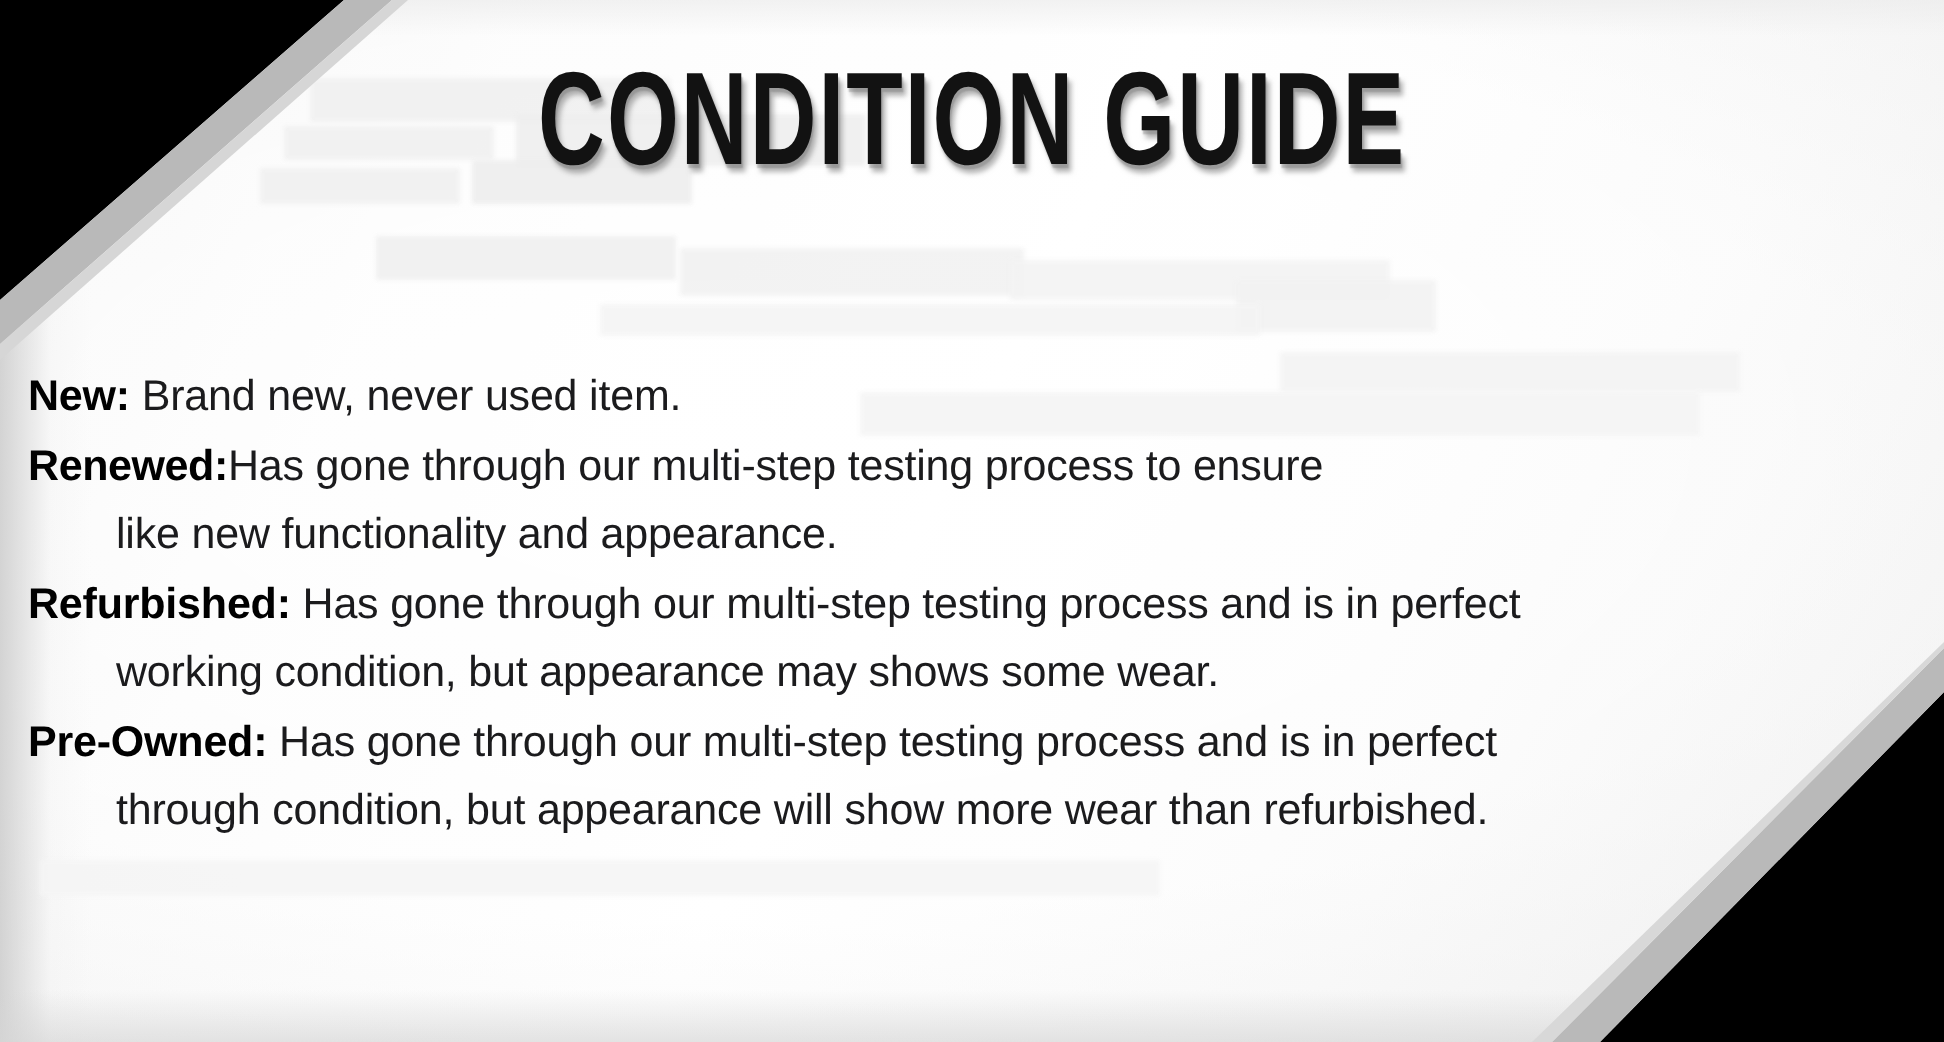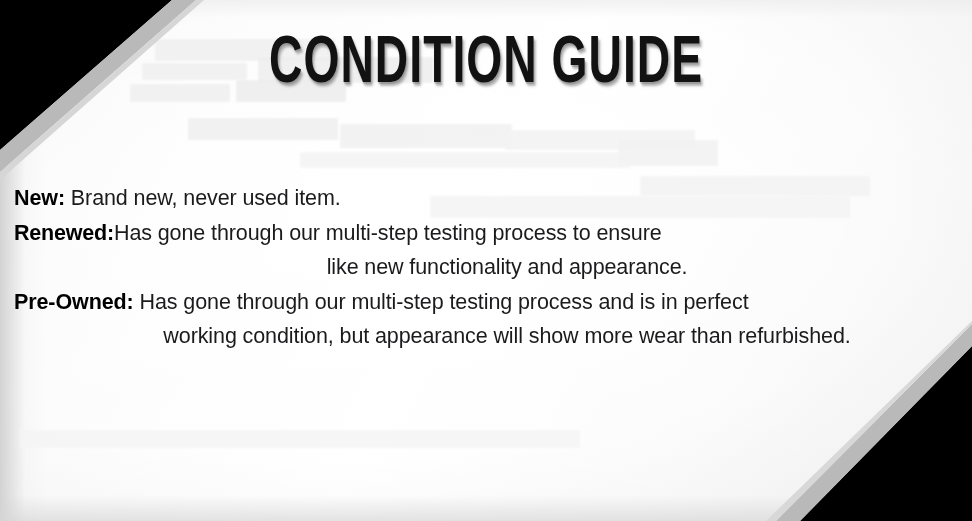--- a/index.html
+++ b/index.html
@@ -122,21 +122,20 @@
     color: #1b1b1d;
     white-space: normal;
   }
   .entry .term {
     font-weight: 700;
     color: #000000;
   }
   .entry .indent {
     display: block;
     padding-left: 44px;
-    text-align: center;
   }
   .entry.tight .term { letter-spacing: -0.2px; }
   .entry-used {
     font-size: 21px;
     line-height: 32px;
     margin-top: 1px;
   }
   .entry-used .term {
     font-weight: 700;
     letter-spacing: -0.3px;
@@ -190,21 +189,25 @@
 
     <div class="entry">
       <span class="term">New:</span><span class="rest"> Brand new, never used item.</span>
     </div>
 
     <div class="entry tight">
       <span class="term">Renewed:</span><span class="rest">Has gone through our multi-step testing process to ensure</span>
       <span class="indent">like new functionality and appearance.</span>
     </div>
 
+    <div class="entry">
+      <span class="term">Refurbished:</span><span class="rest"> Has gone through our multi-step testing process and is in perfect</span>
+      <span class="indent">working condition, but appearance may shows some wear.</span>
+    </div>
 
     <div class="entry">
       <span class="term">Pre-Owned:</span><span class="rest"> Has gone through our multi-step testing process and is in perfect</span>
-      <span class="indent">working condition, but appearance will show more wear than refurbished.</span>
+      <span class="indent">through condition, but appearance will show more wear than refurbished.</span>
     </div>
 
 
   </div>
 </div>
 
 </body></html>

